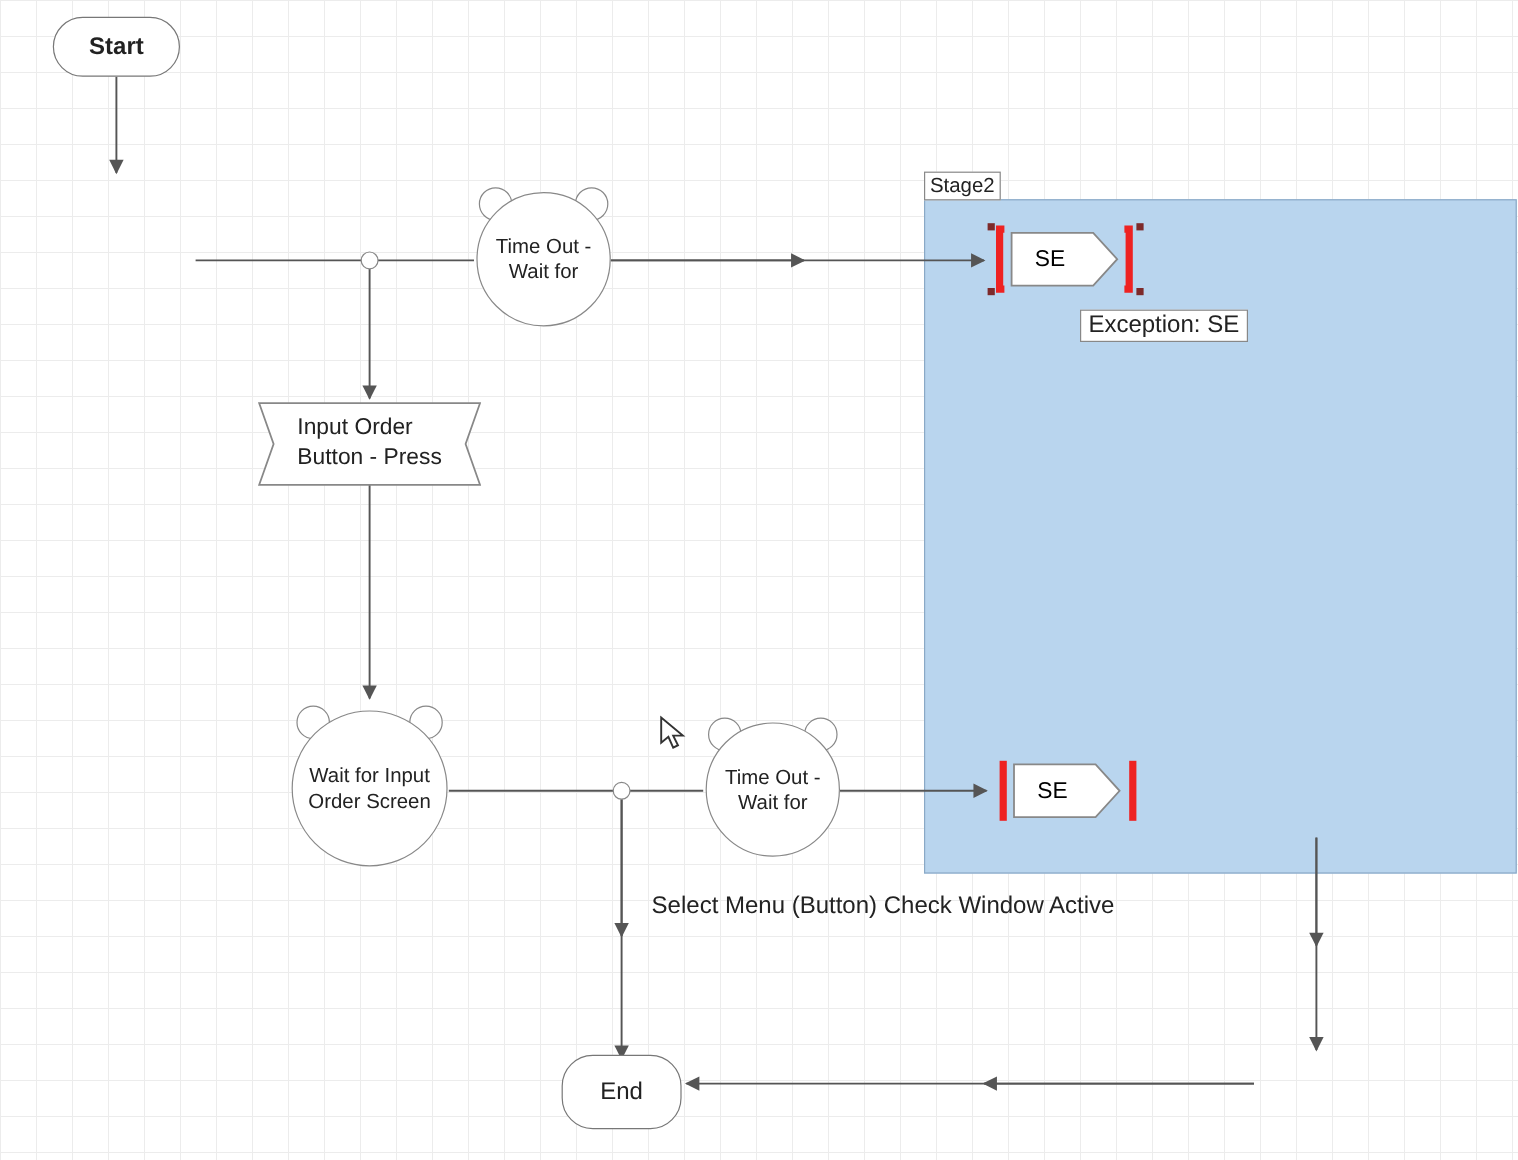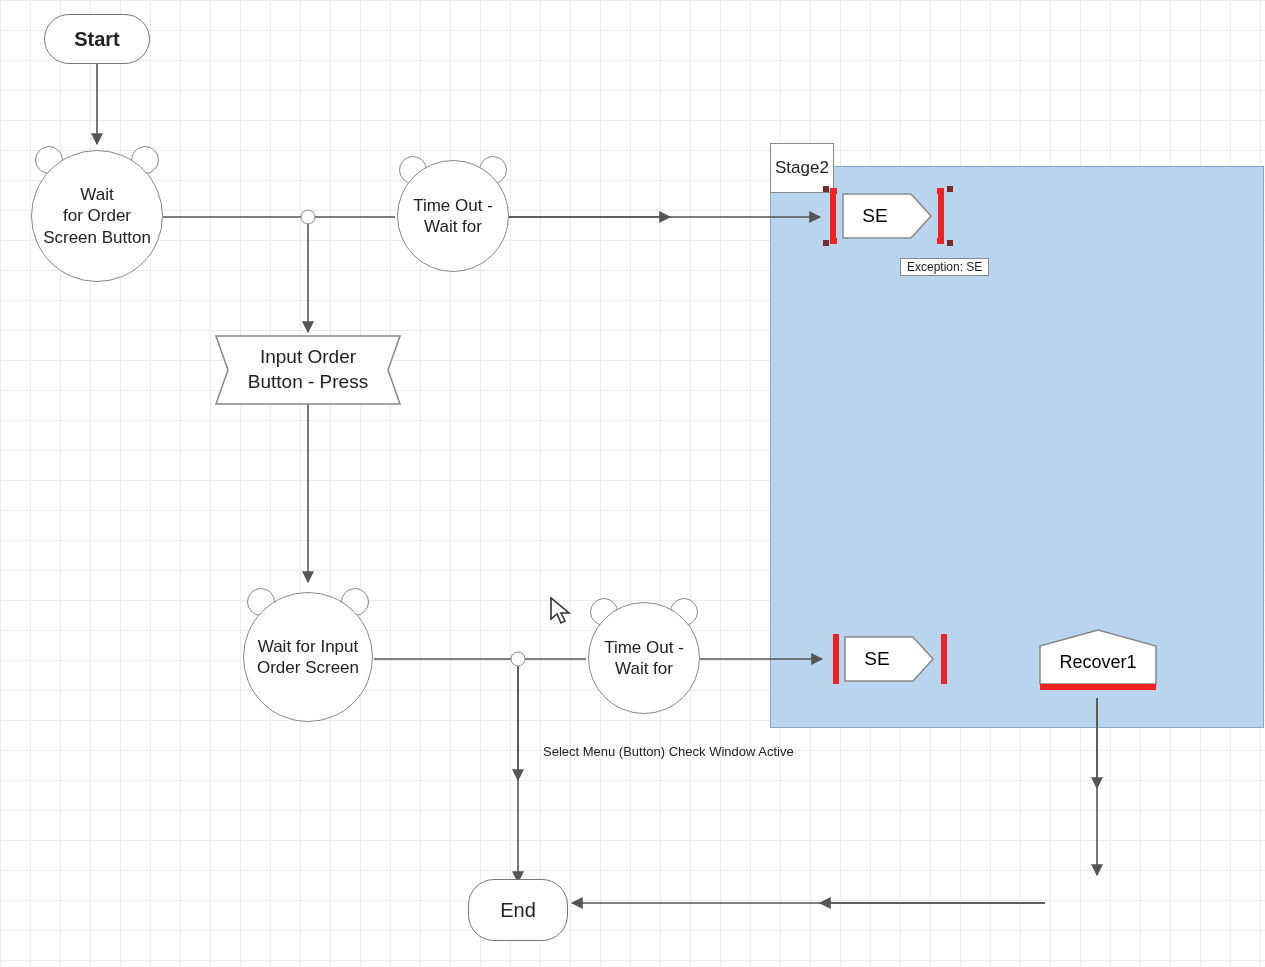--- a/index.html
+++ b/index.html
@@ -11,33 +11,33 @@
   }
   svg.overlay{position:absolute;left:0;top:0}
   .node{position:absolute;display:flex;align-items:center;justify-content:center;text-align:right;line-height:1.2;box-sizing:border-box}
   .start-end{border:1.5px solid #777;border-radius:26px;background:#fff;font-size:20px}
   .start-bold{font-weight:600}
   
   .action-circle{position:absolute}
   .action-circle .body{position:absolute;left:0;top:0;width:100%;height:100%;border:1.5px solid #888;border-radius:50%;background:#fff;display:flex;align-items:center;justify-content:center;text-align:center;line-height:1.25;font-size:17px;box-sizing:border-box;padding:0 6px}
   .ear{position:absolute;width:26px;height:26px;border:1.5px solid #888;border-radius:50%;background:#fff}
   
-  .input-stage{position:absolute;text-align:center;line-height:1.3;font-size:19px}
+  .input-stage{position:absolute;line-height:1.3;font-size:19px}
   
   .block{position:absolute;border:1px solid #8aa9c6;background:#b9d5ee}
-  .block-label{position:absolute;border:1px solid #888;background:#fff;font-size:17px;padding:14px 4px}
-  .tooltip{position:absolute;border:1px solid #888;background:#fff;font-size:12px;padding:1px 6px}
+  .block-label{position:absolute;border:1px solid #888;background:#fff;font-size:17px;padding:1px 4px}
+  .tooltip{position:absolute;border:1px solid #888;background:#fff;font-size:20px;padding:1px 6px}
   
   .se-node{position:absolute}
   .se-node svg{overflow:visible}
   .se-text{font-size:19px}
   .recover{position:absolute}
   .recover svg{overflow:visible}
   .resume{position:absolute}
-  .free-label{position:absolute;font-size:13px;color:#222}
+  .free-label{position:absolute;font-size:20px;color:#222}
   .dot{position:absolute;width:13px;height:13px;border:1.5px solid #888;border-radius:50%;background:#fff;transform:translate(-50%,-50%)}
   
   .cursor{position:absolute;pointer-events:none}
 </style>
 </head>
 <body>
 
 <div class="canvas">
 
   <div class="block" style="left:770px;top:166px;width:492px;height:560px"></div>
@@ -77,29 +77,20 @@
     </g>
   </svg>
 
   <div class="dot" style="left:308px;top:217px"></div>
   <div class="dot" style="left:518px;top:659px"></div>
 
   <div class="node start-end start-bold" style="left:44px;top:14px;width:106px;height:50px">
     <span>Start</span>
   </div>
 
-  <div class="action-circle" style="left:31px;top:150px;width:132px;height:132px">
-    <span class="ear" style="left:4px;top:-4px"></span>
-    <span class="ear" style="right:4px;top:-4px"></span>
-    <div class="body">
-        <span style="white-space:pre-line">Wait
-for Order
-Screen Button</span>
-      </div>
-  </div>
 
   <div class="action-circle" style="left:397px;top:160px;width:112px;height:112px">
     <span class="ear" style="left:2px;top:-4px"></span>
     <span class="ear" style="right:2px;top:-4px"></span>
     <div class="body">
         <span style="white-space:pre-line">Time Out -
 Wait for</span>
       </div>
   </div>
 
@@ -151,27 +142,20 @@
 
   <div class="se-node" style="left:825px;top:629px">
     <svg width="130" height="60">
       <rect x="8" y="5" width="6" height="50" fill="#e22"></rect>
       <rect x="116" y="5" width="6" height="50" fill="#e22"></rect>
       <path d="M20 8 H88 L108 30 L88 52 H20 Z" fill="#fff" stroke="#888" stroke-width="1.5"></path>
       <text x="52" y="36" text-anchor="middle" class="se-text">SE</text>
     </svg>
   </div>
 
-  <div class="recover" style="left:1038px;top:628px">
-    <svg width="120" height="70">
-      <path d="M2 18 L60 2 L118 18 V56 H2 Z" fill="#fff" stroke="#888" stroke-width="1.5"></path>
-      <rect x="2" y="56" width="116" height="6" fill="#e22"></rect>
-      <text x="60" y="40" text-anchor="middle" style="font-size:18px">Recover1</text>
-    </svg>
-  </div>
 
 
   <div class="node start-end" style="left:468px;top:879px;width:100px;height:62px">
     <span>End</span>
   </div>
 
   <div class="free-label" style="left:543px;top:744px">Select Menu (Button) Check Window Active</div>
 
   <div class="cursor" style="left:548px;top:596px">
     <svg width="26" height="30" viewBox="0 0 26 30">

